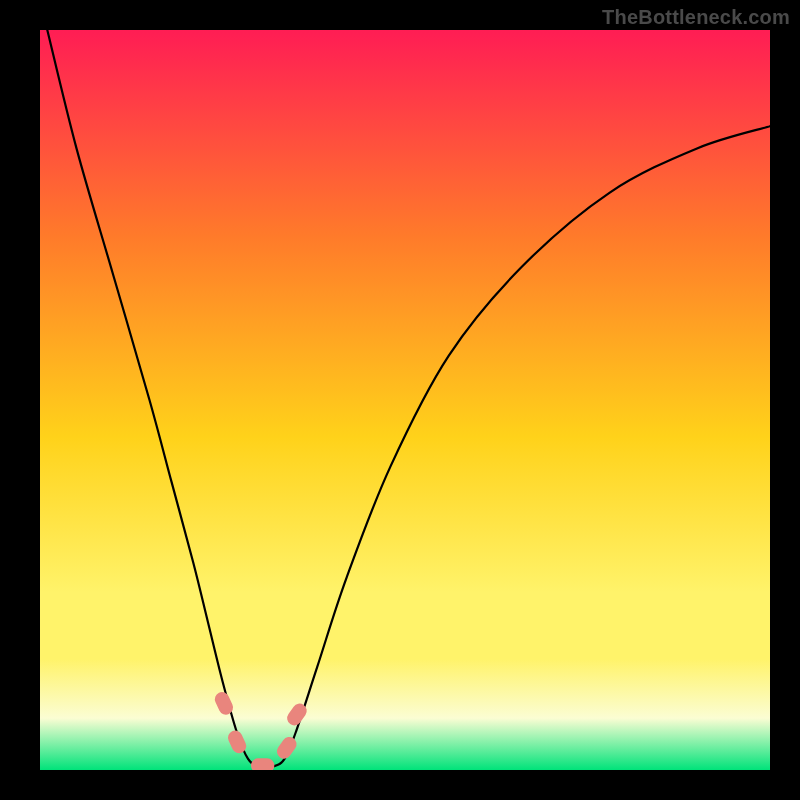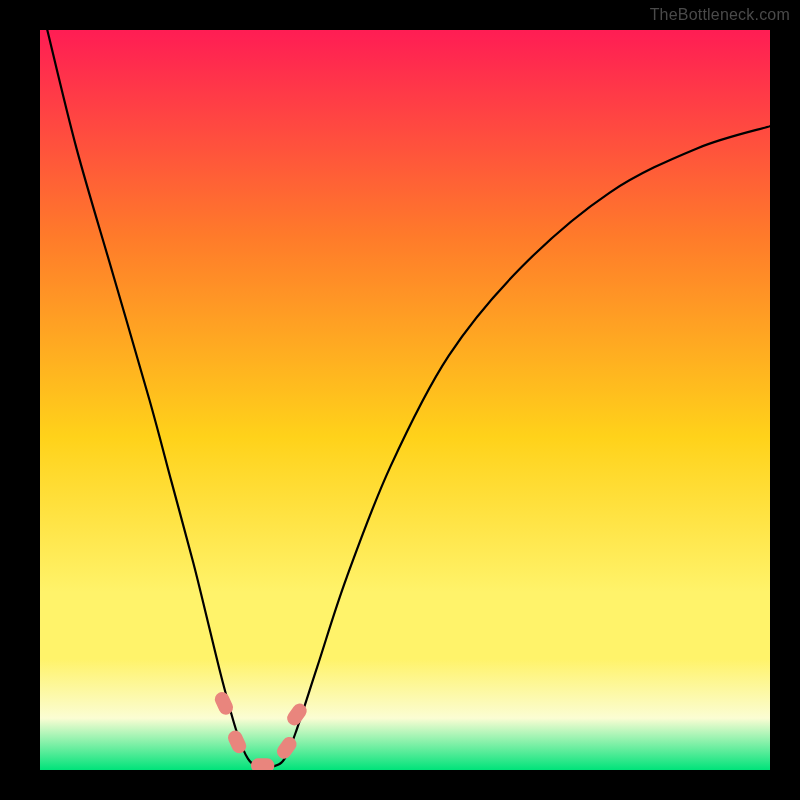--- a/index.html
+++ b/index.html
@@ -29,23 +29,24 @@
     left: 0;
     top: 0;
     width: 100%;
     height: 100%;
   }
   .watermark {
     position: absolute;
     top: 6px;
     right: 10px;
     font-family: Arial, Helvetica, sans-serif;
-    font-size: 16px;
+    font-size: 20px;
     color: #4a4a4a;
     letter-spacing: 0.2px;
+    font-weight: bold;
   }
   svg.curve {
     position: absolute;
     left: 0;
     top: 0;
     width: 100%;
     height: 100%;
   }
 </style>
 </head>

